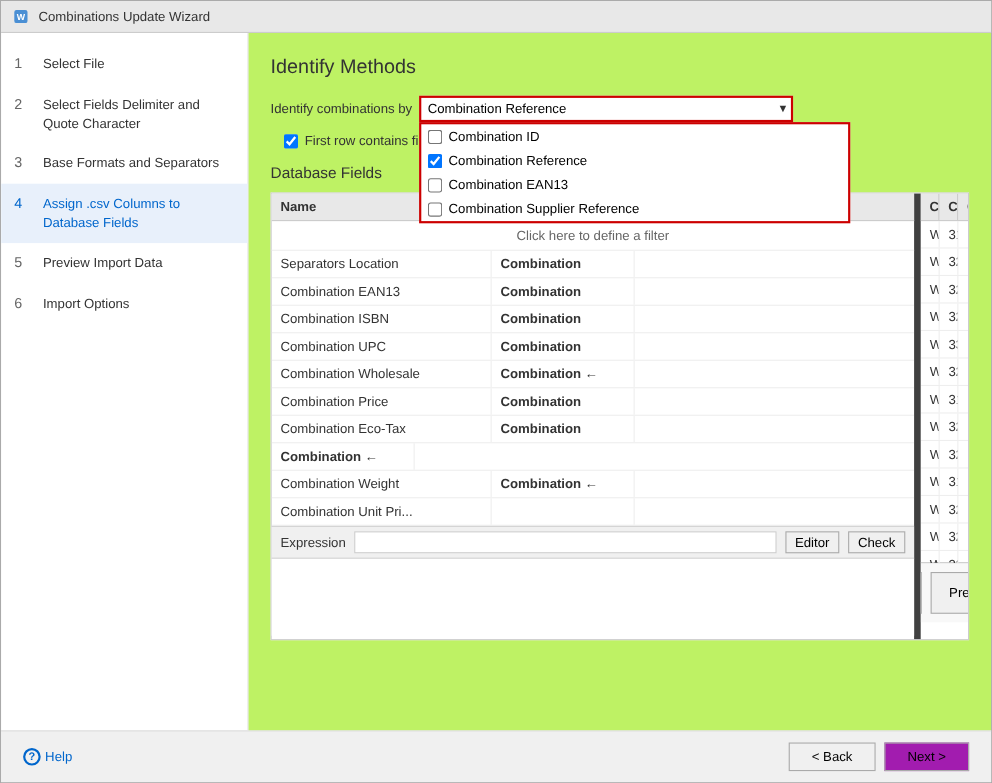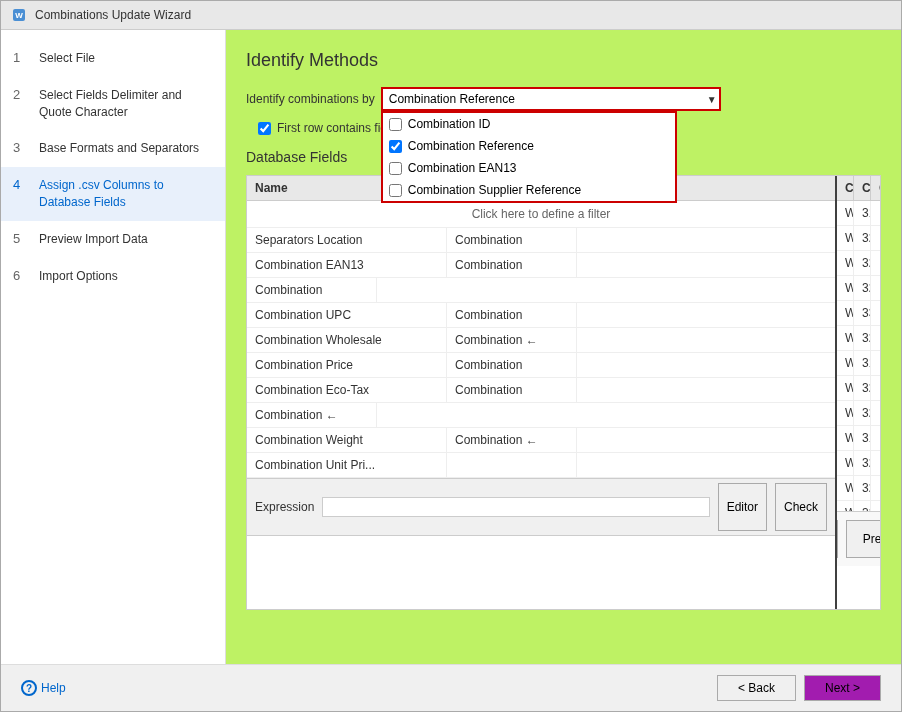--- a/index.html
+++ b/index.html
@@ -27,53 +27,53 @@
     
     .page-title { font-size: 18px; font-weight: 300; color: #333; margin-bottom: 16px; }
     
     .identify-row { display: flex; align-items: center; gap: 6px; margin-bottom: 10px; position: relative; }
     .identify-label { font-size: 12px; color: #333; white-space: nowrap; }
     
     .dropdown-container { position: relative; }
     .dropdown-select { width: 340px; height: 24px; border: 2px solid #cc0000; background: white; font-size: 12px; padding: 2px 20px 2px 6px; appearance: none; cursor: pointer; }
     .dropdown-arrow { position: absolute; right: 4px; top: 50%; transform: translateY(-50%); pointer-events: none; font-size: 10px; color: #333; }
     
-    .dropdown-list { position: absolute; top: 24px; left: 0; width: 296px; background: white; border: 2px solid #cc0000; z-index: 100; }
+    .dropdown-list { position: absolute; top: 24px; left: 0; width: 392px; background: white; border: 2px solid #cc0000; z-index: 100; }
     .dropdown-list-item { padding: 4px 6px; font-size: 12px; display: flex; align-items: center; gap: 6px; cursor: pointer; }
     .dropdown-list-item input[type=checkbox] { margin: 0; }
     
     .first-row-check { display: flex; align-items: center; gap: 6px; margin-bottom: 14px; }
     .first-row-check input { margin: 0; }
     .first-row-check label { font-size: 12px; color: #333; }
     
     .db-fields-title { font-size: 14px; font-weight: 500; color: #333; margin-bottom: 10px; }
     
     .main-grid { display: flex; gap: 0; border: 1px solid #ccc; background: white; }
     
     
-    .left-table { width: 590px; border-right: 2px solid #404040; }
+    .left-table { width: 590px; border-right: 6px solid #404040; }
     .table-header { display: flex; background: #e8e8e8; border-bottom: 1px solid #ccc; }
     .table-header-cell { padding: 5px 8px; font-size: 12px; font-weight: 600; color: #333; border-right: 1px solid #ccc; }
     .table-header-cell:last-child { border-right: none; }
     .col-name { width: 200px; }
-    .col-csv { width: 130px; }
+    .col-csv { width: 130px; font-weight: bold; }
     .col-expr { flex: 1; }
     
     .filter-row { padding: 6px 8px; text-align: center; color: #666; font-size: 12px; border-bottom: 1px solid #eee; cursor: pointer; }
     
     .table-body { max-height: 280px; overflow-y: auto; }
     .table-row-item { display: flex; border-bottom: 1px solid #eee; }
     .table-cell { padding: 5px 8px; font-size: 12px; color: #333; border-right: 1px solid #eee; overflow: hidden; text-overflow: ellipsis; white-space: nowrap; }
     .table-cell:last-child { border-right: none; }
     
     .expression-area { border-top: 1px solid #ccc; }
     .expression-header { display: flex; align-items: center; gap: 8px; padding: 4px 8px; background: #f0f0f0; border-bottom: 1px solid #ccc; }
     .expression-label { font-size: 12px; color: #333; }
     .expression-input { flex: 1; height: 20px; border: 1px solid #ccc; font-size: 12px; padding: 2px 4px; }
-    .expression-btn { padding: 16px 8px; font-size: 12px; border: 1px solid #aaa; background: #f0f0f0; cursor: pointer; }
+    .expression-btn { padding: 2px 8px; font-size: 12px; border: 1px solid #aaa; background: #f0f0f0; cursor: pointer; }
     .expression-textarea { width: 100%; height: 70px; border: none; resize: none; padding: 6px 8px; font-size: 12px; outline: none; }
     
     
     .right-table { flex: 1; overflow: hidden; }
     .right-table-header { display: flex; background: #e8e8e8; border-bottom: 1px solid #ccc; }
     .right-col { padding: 5px 8px; font-size: 12px; font-weight: 600; color: #333; border-right: 1px solid #ccc; white-space: nowrap; overflow: hidden; }
     .right-col:last-child { border-right: none; }
     .right-col-1 { width: 155px; }
     .right-col-2 { width: 110px; }
     .right-col-3 { width: 60px; }
@@ -198,20 +198,21 @@
               <div class="table-cell col-name">Separators Location</div>
               <div class="table-cell col-csv">Combination</div>
               <div class="table-cell col-expr"></div>
             </div>
             <div class="table-row-item">
               <div class="table-cell col-name">Combination EAN13</div>
               <div class="table-cell col-csv">Combination</div>
               <div class="table-cell col-expr"></div>
             </div>
             <div class="table-row-item">
+              <div class="table-cell col-name">Combination ISBN</div>
               <div class="table-cell col-csv">Combination</div>
               <div class="table-cell col-expr"></div>
             </div>
             <div class="table-row-item">
               <div class="table-cell col-name">Combination UPC</div>
               <div class="table-cell col-csv">Combination</div>
               <div class="table-cell col-expr"></div>
             </div>
             <div class="table-row-item">
               <div class="table-cell col-name">Combination Wholesale</div>

